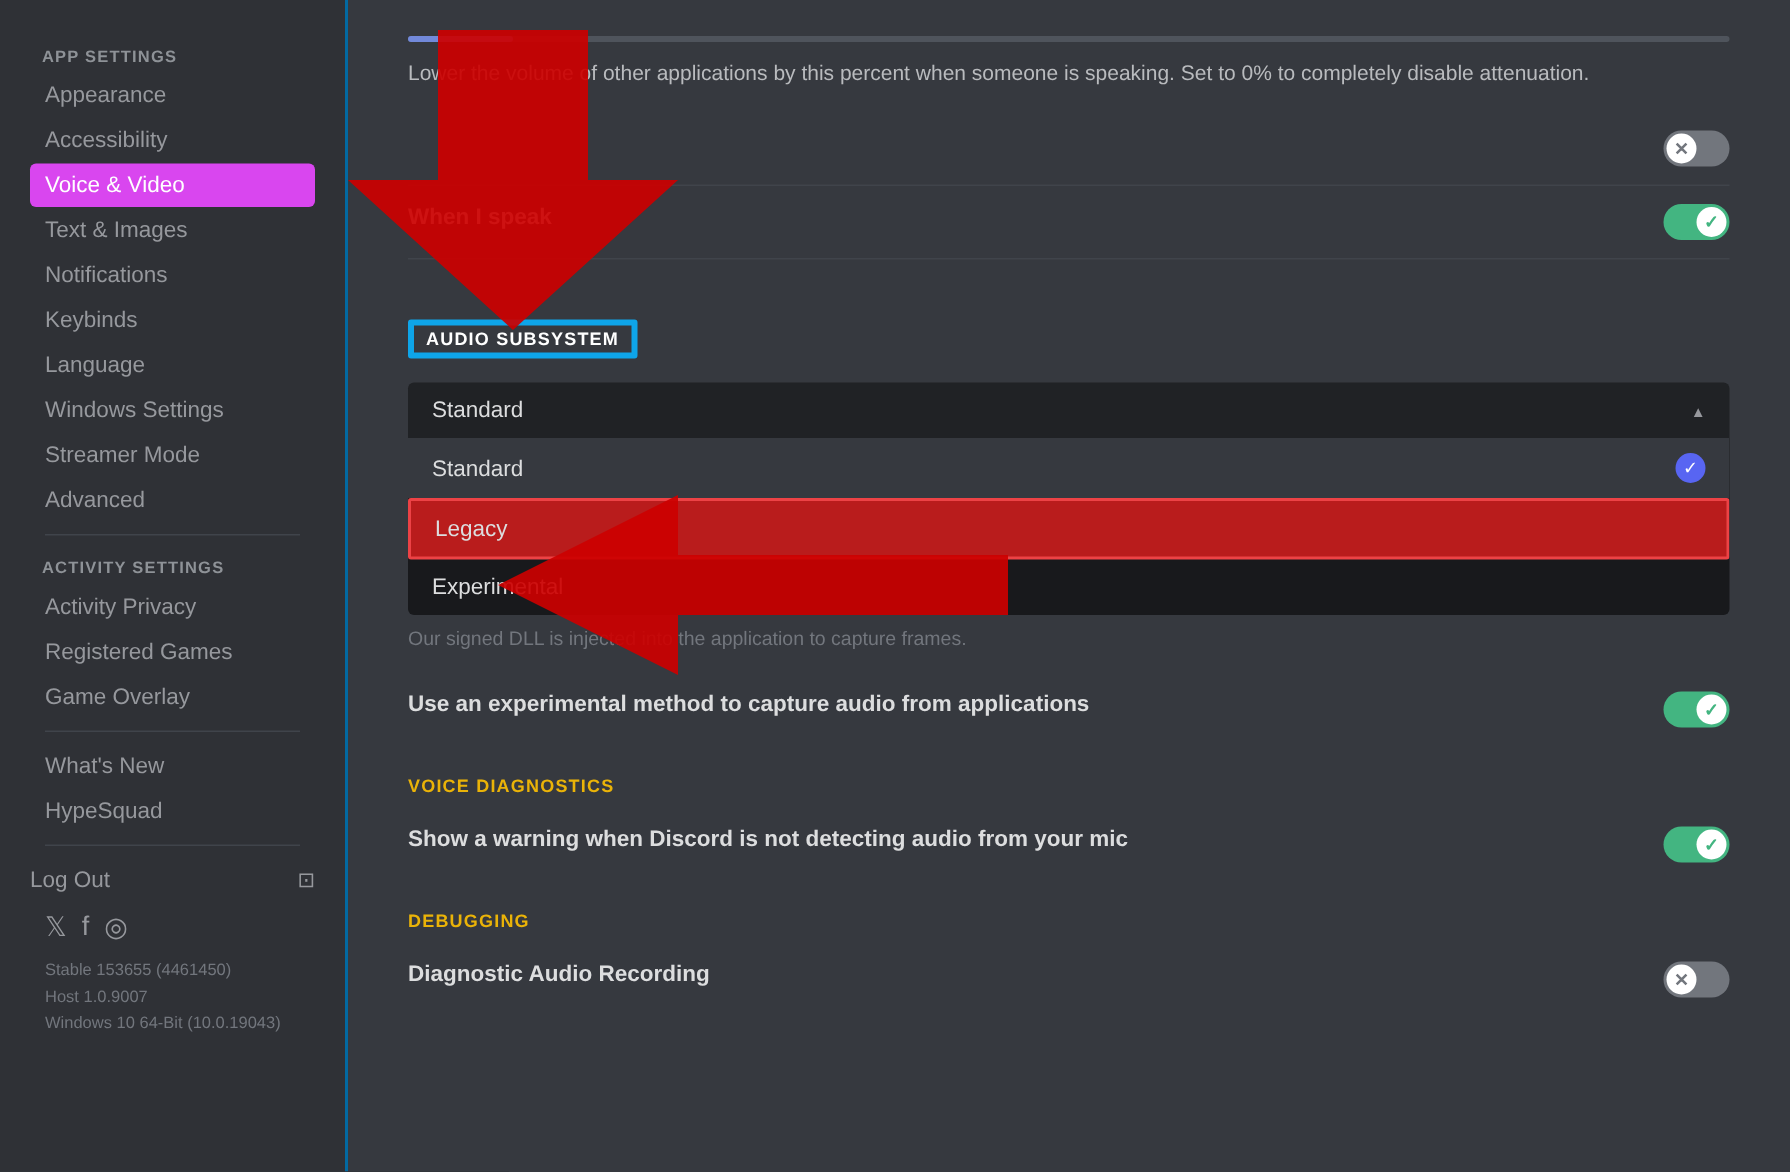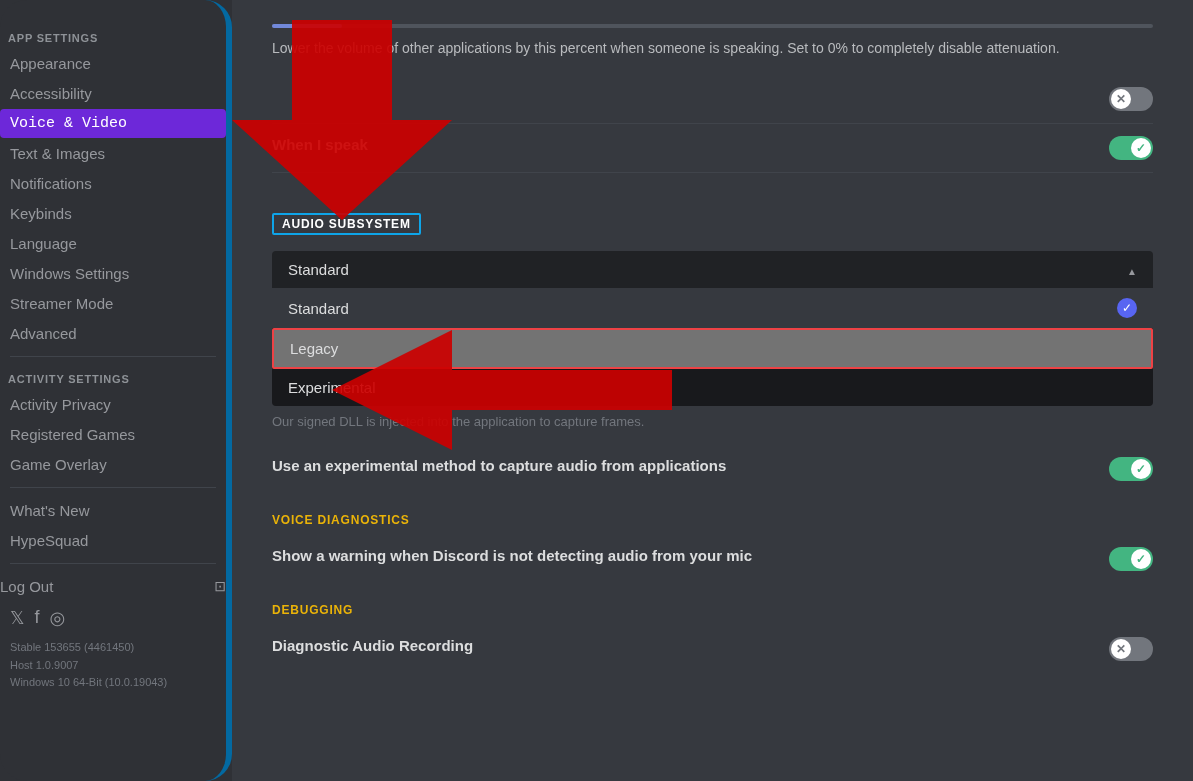--- a/index.html
+++ b/index.html
@@ -10,25 +10,24 @@
       display: flex;
       height: 781px;
       width: 1193px;
       overflow: hidden;
     }
 
     
     .sidebar {
       width: 232px;
       background: #2f3136;
-      padding: 16px 0;
+      padding: 16px 20px;
       flex-shrink: 0;
       overflow-y: auto;
-      border-right: 6px solid #0369a1;
-      border-radius: 27px;
+      border-right: 2px solid #0369a1;
     }
     .sidebar-section-label {
       font-size: 11px;
       font-weight: 700;
       color: #8e9297;
       text-transform: uppercase;
       letter-spacing: 0.8px;
       padding: 8px 8px 4px 8px;
       margin-top: 8px;
     }
@@ -36,23 +35,22 @@
       display: flex;
       align-items: flex-end;
       padding: 6px 10px;
       border-radius: 4px;
       cursor: pointer;
       font-size: 15px;
       color: #96989d;
       margin: 1px 0;
     }
     .sidebar-item.active {
-      background: #6d28d9;
+      background: #d946ef;
       color: #ffffff;
-      font-family: Liberation Mono, monospace;
     }
     .sidebar-divider {
       height: 1px;
       background: #40444b;
       margin: 8px 10px;
     }
     .sidebar-footer-item {
       display: flex;
       align-items: flex-start;
       padding: 6px 0;
@@ -158,21 +156,21 @@
       font-size: 12px;
       font-weight: 700;
       color: #eab308;
       text-transform: uppercase;
       letter-spacing: 0.8px;
       margin: 20px 0 8px 0;
     }
     .section-label.highlighted {
       color: #ffffff;
       background: transparent;
-      border: 2px solid #0ea5e9;
+      border: 4px solid #0ea5e9;
       display: inline-block;
       padding: 2px 8px;
       border-radius: 2px;
     }
 
     
     .dropdown-container {
       position: relative;
       margin-bottom: 8px;
       text-align: right;
@@ -200,21 +198,21 @@
       color: #dcddde;
       cursor: pointer;
       display: flex;
       align-items: center;
       justify-content: space-between;
     }
     .dropdown-item.selected-item { background: #36393f; }
     .dropdown-item.legacy {
       border: 2px solid #ed4245;
       border-radius: 2px;
-      background: #737373;
+      background: #b91c1c;
     }
     .check-blue {
       width: 20px;
       height: 20px;
       border-radius: 50%;
       background: #5865f2;
       display: flex;
       align-items: center;
       justify-content: center;
       color: white;

